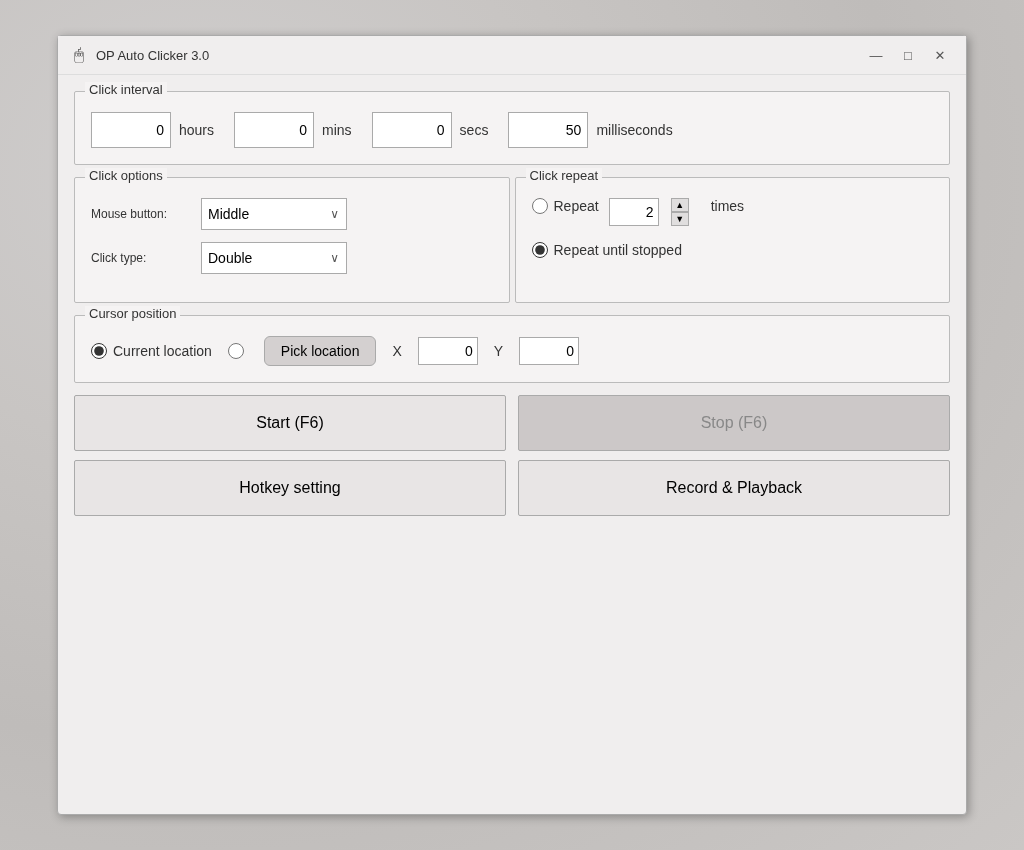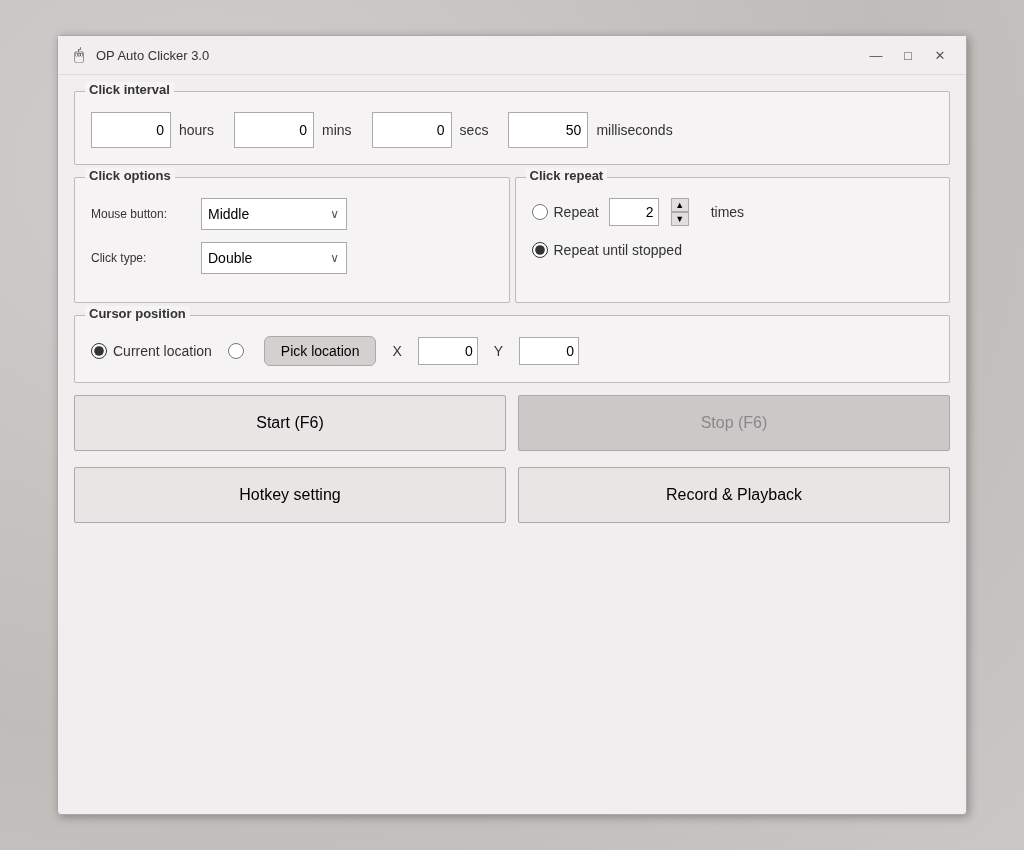--- a/index.html
+++ b/index.html
@@ -86,21 +86,20 @@
     }
 
     .group-box-title {
       position: absolute;
       top: -10px;
       left: 10px;
       background: #f5f3f3;
       padding: 0 4px;
       font-size: 13px;
       color: #333;
-      font-weight: bold;
     }
 
     
     .interval-row {
       display: flex;
       align-items: center;
       gap: 8px;
       margin-top: 8px;
     }
 
@@ -173,21 +172,21 @@
       top: 50%;
       transform: translateY(-50%);
       pointer-events: none;
       font-size: 12px;
       color: #555;
     }
 
     
     .repeat-row {
       display: flex;
-      align-items: center;
+      align-items: flex-start;
       margin-top: 8px;
       margin-bottom: 16px;
       gap: 10px;
     }
 
     .repeat-row2 {
       display: flex;
       align-items: center;
       gap: 10px;
     }
@@ -273,21 +272,21 @@
       background: white;
       text-align: right;
       padding-right: 4px;
       font-size: 14px;
     }
 
     
     .btn-row {
       display: flex;
       gap: 12px;
-      margin-bottom: 16px;
+      margin-bottom: 9px;
       border-radius: 17px;
     }
 
     .action-btn {
       flex: 1;
       height: 56px;
       font-size: 16px;
       border: 1px solid #aaa;
       border-radius: 2px;
       cursor: pointer;

